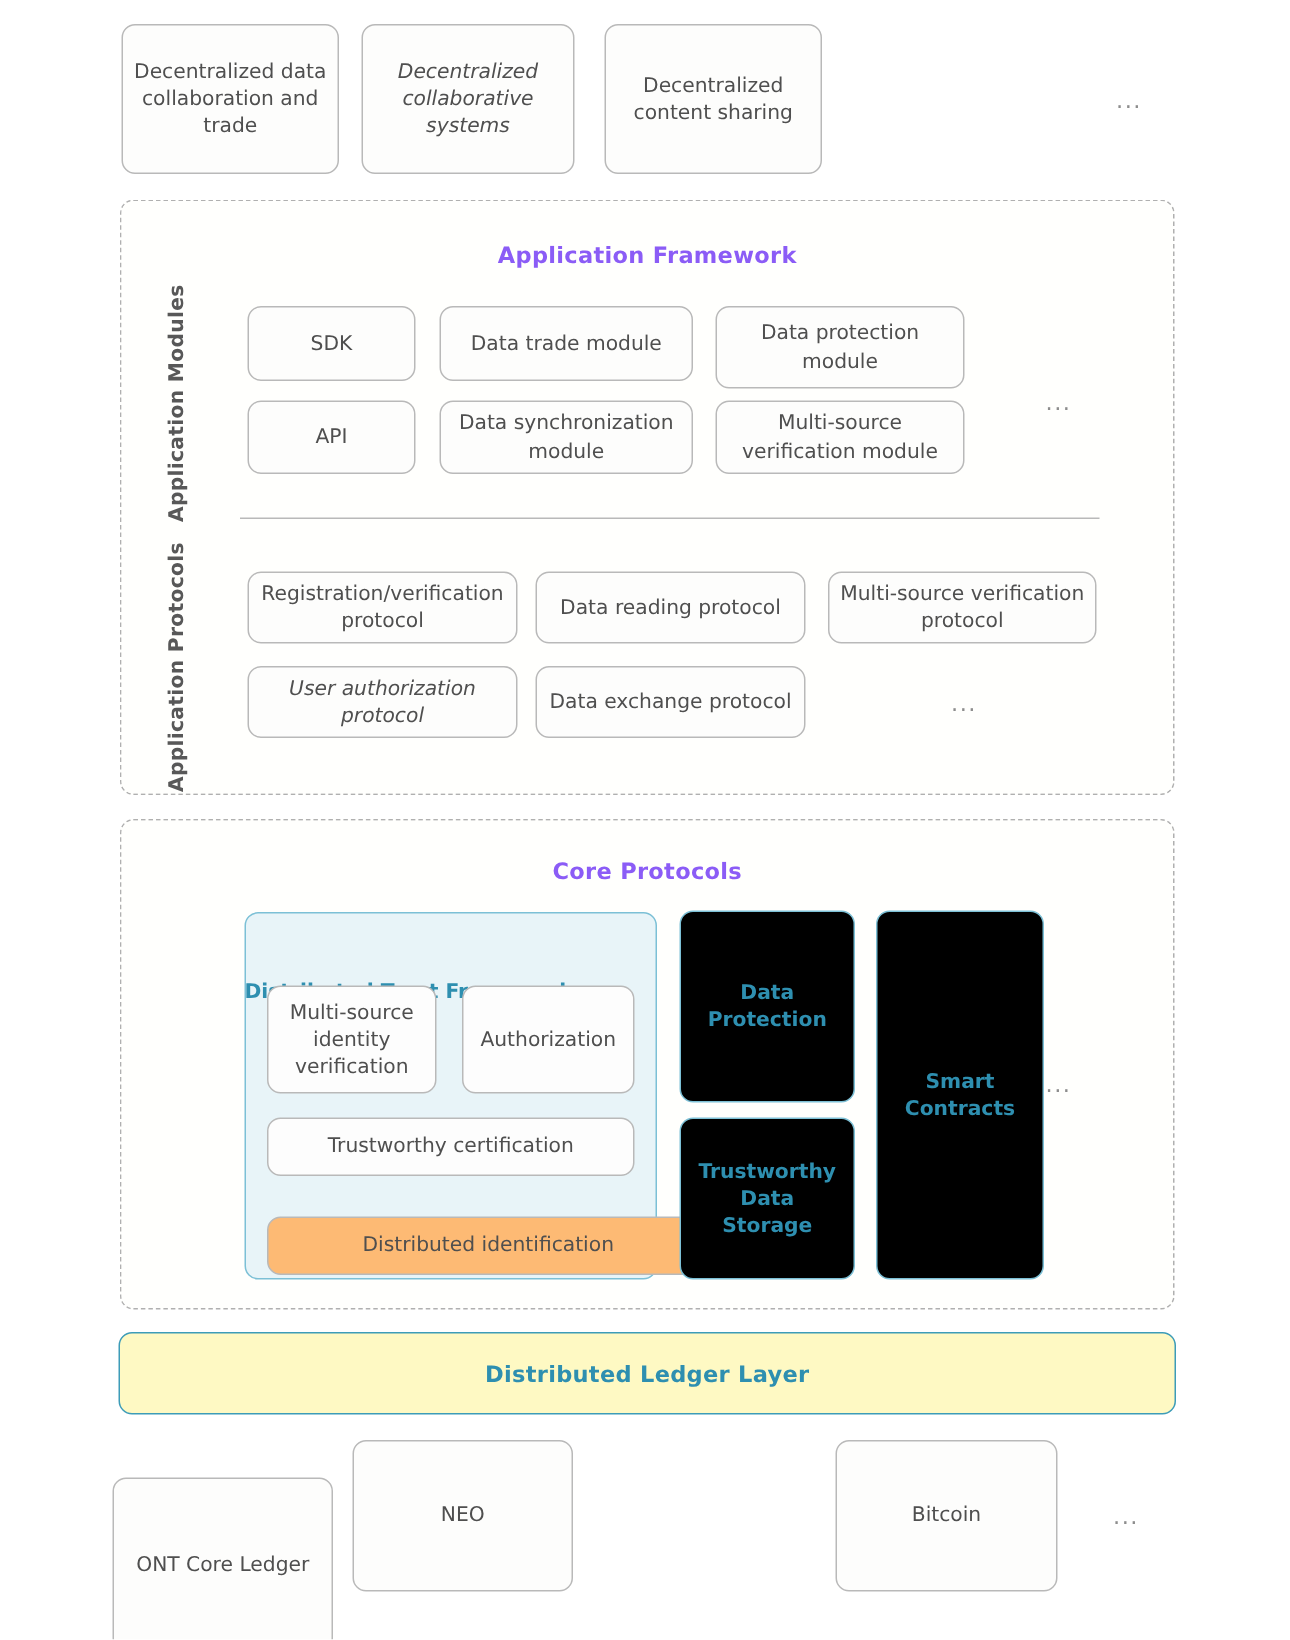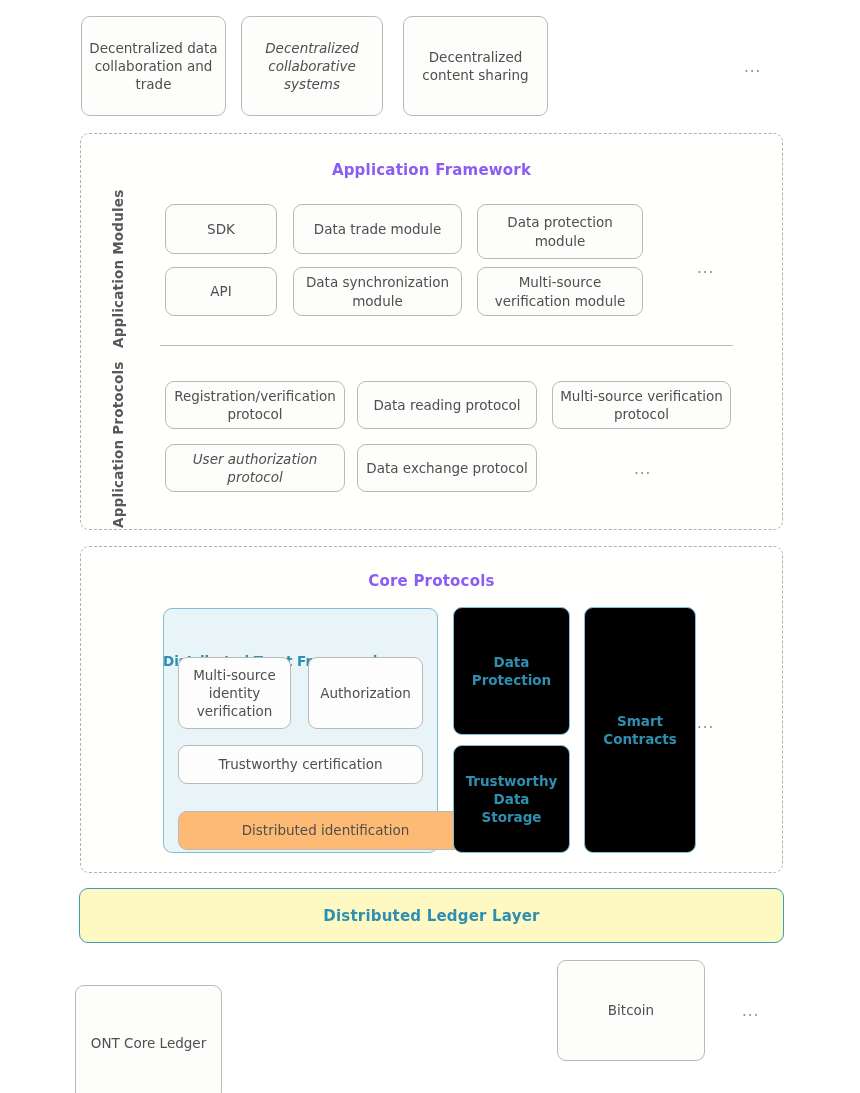--- a/index.html
+++ b/index.html
@@ -181,16 +181,17 @@
   <div class="tealbox" style="left:453px; top:607px; width:117px; height:128px;">Data Protection</div>
   <div class="tealbox" style="left:453px; top:745px; width:117px; height:108px;">Trustworthy Data Storage</div>
 
   <div class="tealbox" style="left:584px; top:607px; width:112px; height:246px;">Smart Contracts</div>
 
   <div class="ellipsis" style="left:697px; top:716px;">...</div>
 
   <div class="ledgerbar" style="left:79px; top:888px; width:705px; height:55px;">Distributed Ledger Layer</div>
 
   <div class="box plain" style="left:75px; top:960px; width:147px; height:116px;margin-top:25px;">ONT Core Ledger</div>
+  <div class="box plain" style="left:235px; top:960px; width:147px; height:101px;">NEO</div>
   <div class="box plain" style="left:557px; top:960px; width:148px; height:101px;">Bitcoin</div>
   <div class="ellipsis" style="left:742px; top:1004px;">...</div>
 
 </div>
 
 </body></html>

